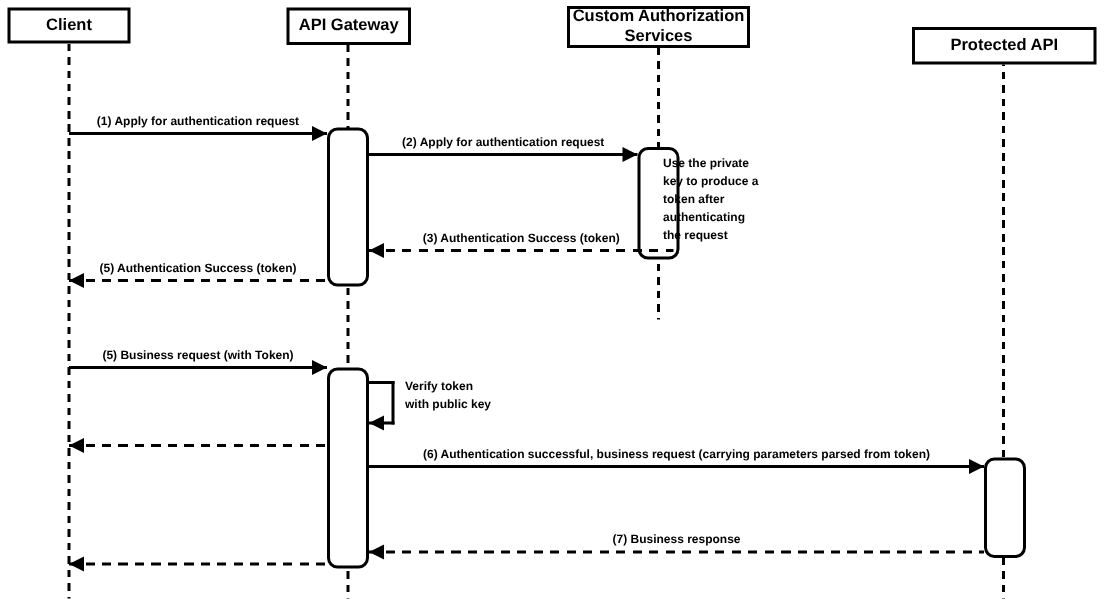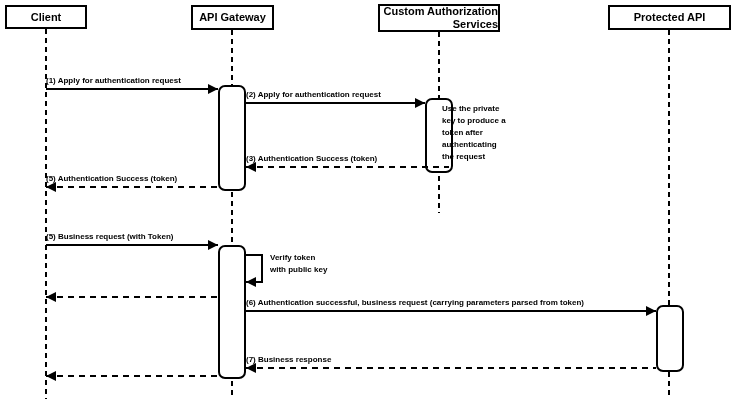--- a/index.html
+++ b/index.html
@@ -3,37 +3,37 @@
 <meta charset="utf-8">
 <style>
   html,body{margin:0;padding:0;background:#ffffff;}
   #canvas{
     position:relative;width:738px;height:401px;background:#ffffff;overflow:hidden;
     font-family:"Liberation Sans",sans-serif;font-weight:bold;color:#000;
   }
   
   .actor{
     position:absolute;box-sizing:border-box;border:2px solid #000;background:#fff;
-    display:flex;align-items:center;justify-content:center;text-align:right;
+    display:flex;align-items:center;justify-content:center;text-align:center;
     font-size:11px;line-height:13px;z-index:4;
   }
   
   .lifeline{
     position:absolute;width:2px;z-index:1;
     background:repeating-linear-gradient(to bottom,#000 0 5px,transparent 5px 9px);
   }
   
   .activation{
     position:absolute;box-sizing:border-box;width:28px;border:2px solid #000;
     border-radius:7px;background:#fff;z-index:2;
   }
   
   .msg{position:absolute;height:22px;z-index:3;}
   .msg-label{
-    position:absolute;left:0;right:0;bottom:5px;text-align:left;
+    position:absolute;left:0;right:0;bottom:5px;text-align:center;
     font-size:8px;white-space:nowrap;
   }
   .line{position:absolute;left:0;right:0;bottom:0;height:2px;}
   .line.solid{background:#000;}
   .line.dashed{background:repeating-linear-gradient(90deg,#000 0 6px,transparent 6px 11px);}
   .ah{position:absolute;width:0;height:0;bottom:-4px;
       border-top:5px solid transparent;border-bottom:5px solid transparent;}
   .ah-right{right:0;border-left:10px solid #000;}
   .ah-left{left:0;border-right:10px solid #000;}
   
@@ -62,21 +62,21 @@
 
   <div class="actor" style="left:5px;top:5px;width:82px;height:24px">
       <span>Client</span>
     </div>
   <div class="actor" style="left:191px;top:5px;width:83px;height:25px">
       <span>API Gateway</span>
     </div>
   <div class="actor" style="left:378px;top:4px;width:122px;height:28px">
       <span>Custom Authorization Services</span>
     </div>
-  <div class="actor" style="left:608px;top:5px;width:123px;height:25px">
+  <div class="actor" style="left:608px;top:18px;width:123px;height:25px">
       <span>Protected API</span>
     </div>
 
   <div class="activation" style="left:218px;top:85px;height:106px"></div>
   <div class="activation" style="left:425px;top:98px;height:75px"></div>
   <div class="activation" style="left:218px;top:245px;height:134px"></div>
   <div class="activation" style="left:656px;top:305px;height:67px"></div>
 
   <div class="msg" style="left:46px;top:68px;width:172px">
     <div class="msg-label">(1) Apply for authentication request</div>

